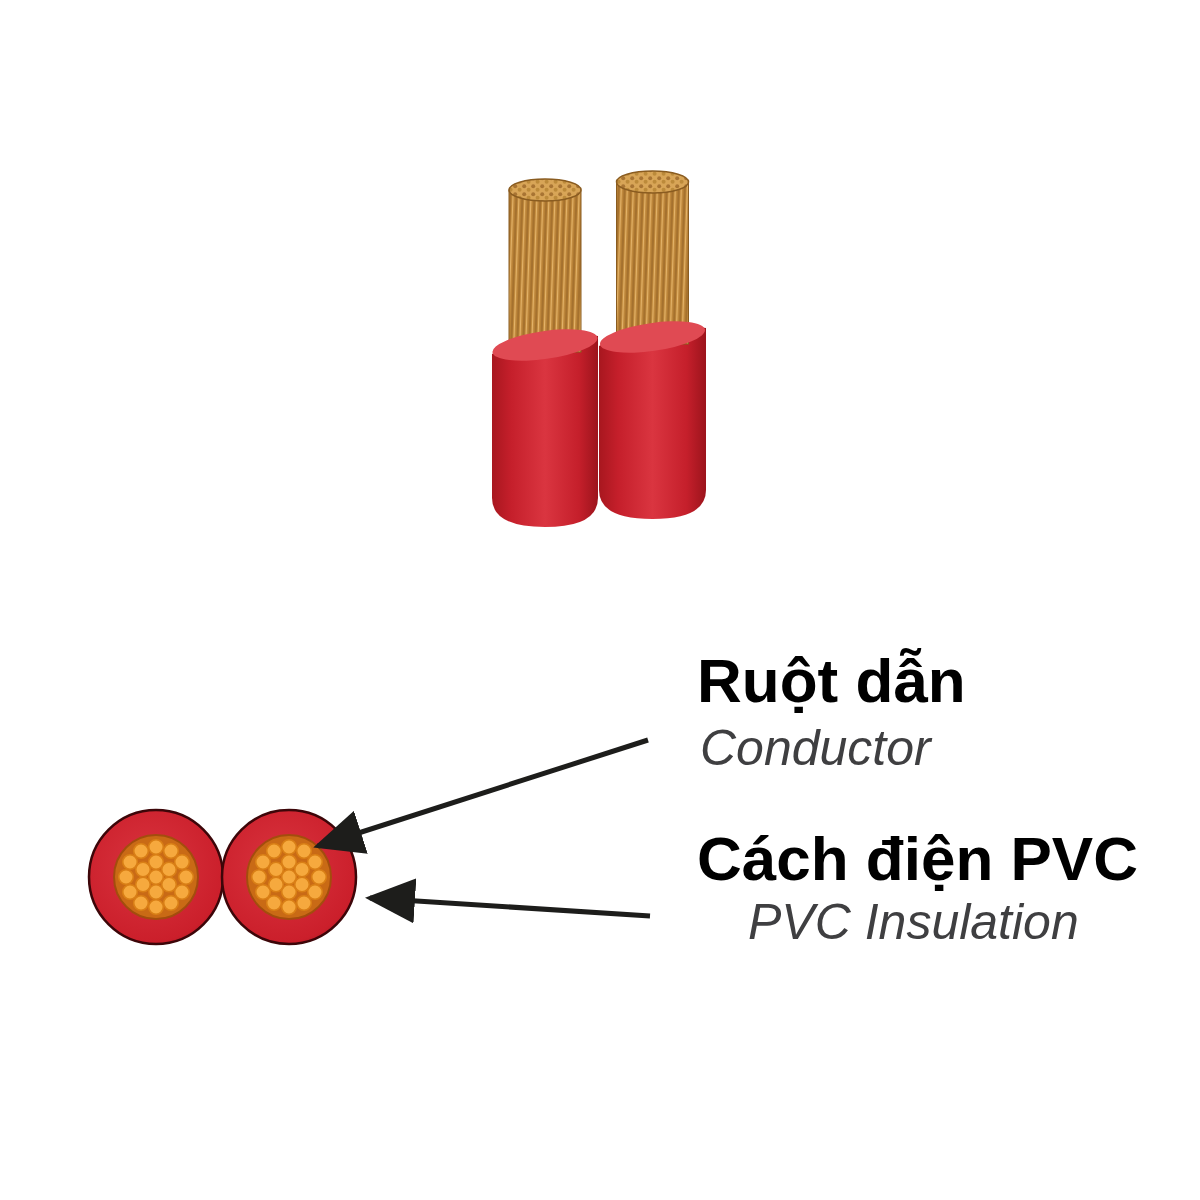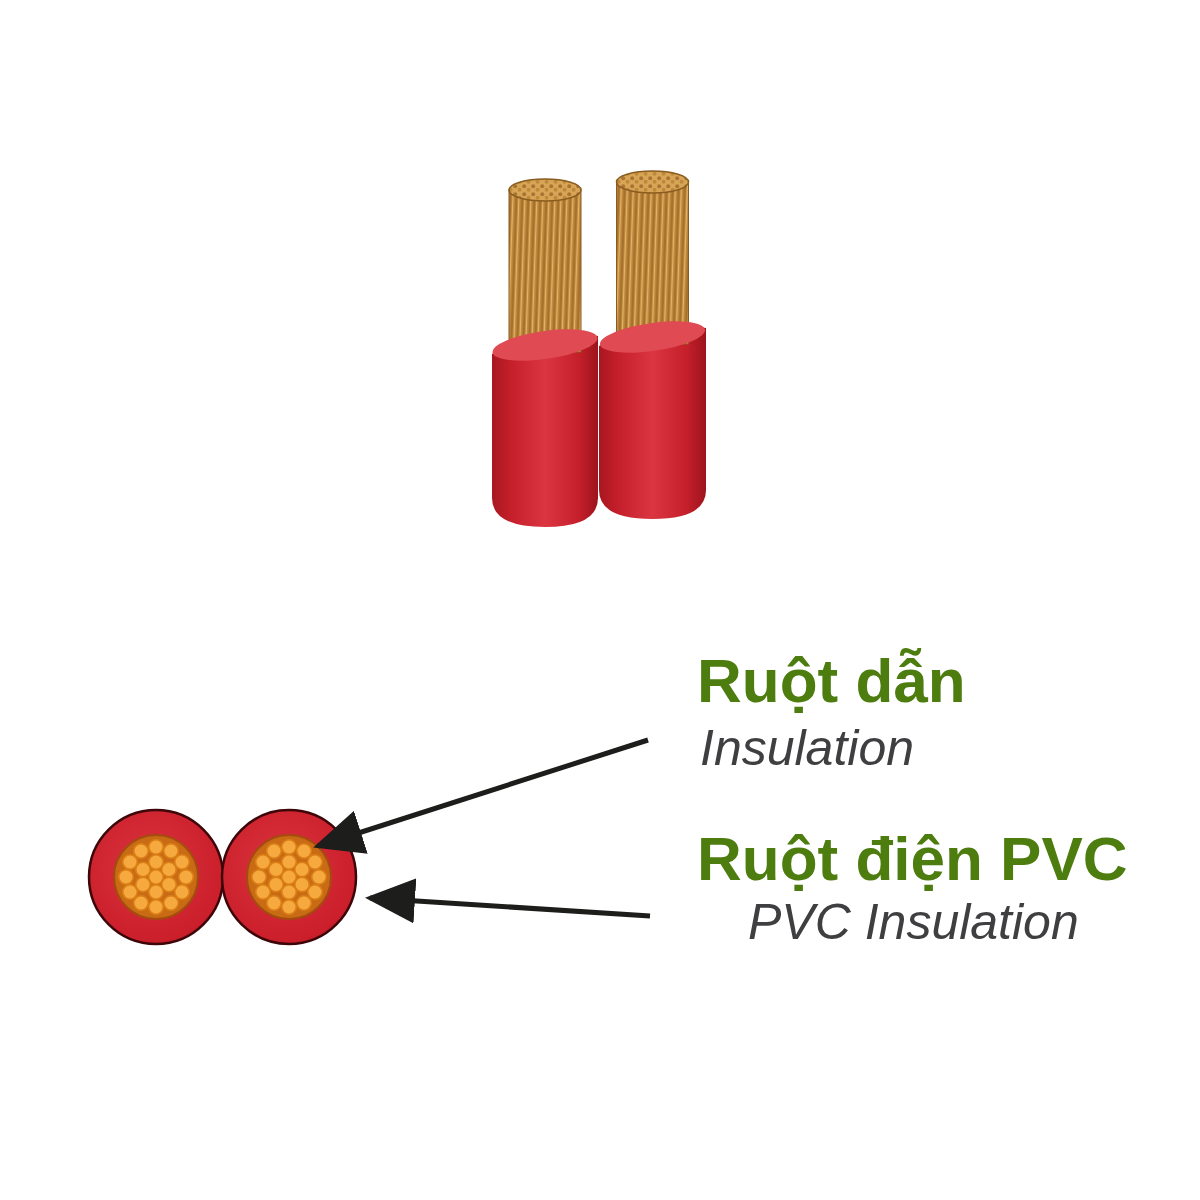--- a/index.html
+++ b/index.html
@@ -5,21 +5,21 @@
   html,body{margin:0;padding:0;}
   body{
     width:1200px;height:1200px;
     background:#ffffff;
     font-family:"Liberation Sans","DejaVu Sans",sans-serif;
     position:relative;overflow:hidden;
   }
   .stage{position:absolute;left:0;top:0;width:1200px;height:1200px;}
   svg.illustration{position:absolute;left:0;top:0;}
   .label{position:absolute;white-space:nowrap;}
-  .label-vi{font-weight:bold;font-size:62px;color:#4d7c0f;line-height:1.05;}
+  .label-vi{font-weight:bold;font-size:62px;color:#000000;line-height:1.05;}
   .label-en{font-style:italic;font-size:50px;color:#3f3f41;line-height:1.05;}
 </style>
 </head>
 <body>
 
 <div class="stage">
 
   <svg class="illustration" width="1200" height="1200" viewBox="0 0 1200 1200">
     <defs>
       <linearGradient id="redGrad" x1="0" y1="0" x2="1" y2="0">
@@ -118,18 +118,18 @@
         </g>
     </g>
 
     <g>
       <line x1="648" y1="740" x2="318" y2="846" stroke="#1d1d1b" stroke-width="5" marker-end="url(#arrowHead)"></line>
       <line x1="650" y1="916" x2="370" y2="898" stroke="#1d1d1b" stroke-width="5" marker-end="url(#arrowHead)"></line>
     </g>
   </svg>
 
   <div class="label label-vi" style="left:697px;top:648px;">Ruột dẫn</div>
-  <div class="label label-en" style="left:700px;top:722px;">Insulation</div>
+  <div class="label label-en" style="left:700px;top:722px;">Conductor</div>
 
-  <div class="label label-vi" style="left:697px;top:826px;">Ruột điện PVC</div>
+  <div class="label label-vi" style="left:697px;top:826px;">Cách điện PVC</div>
   <div class="label label-en" style="left:700px;top:896px;margin-left:48px;">PVC Insulation</div>
 
 </div>
 
 </body></html>

